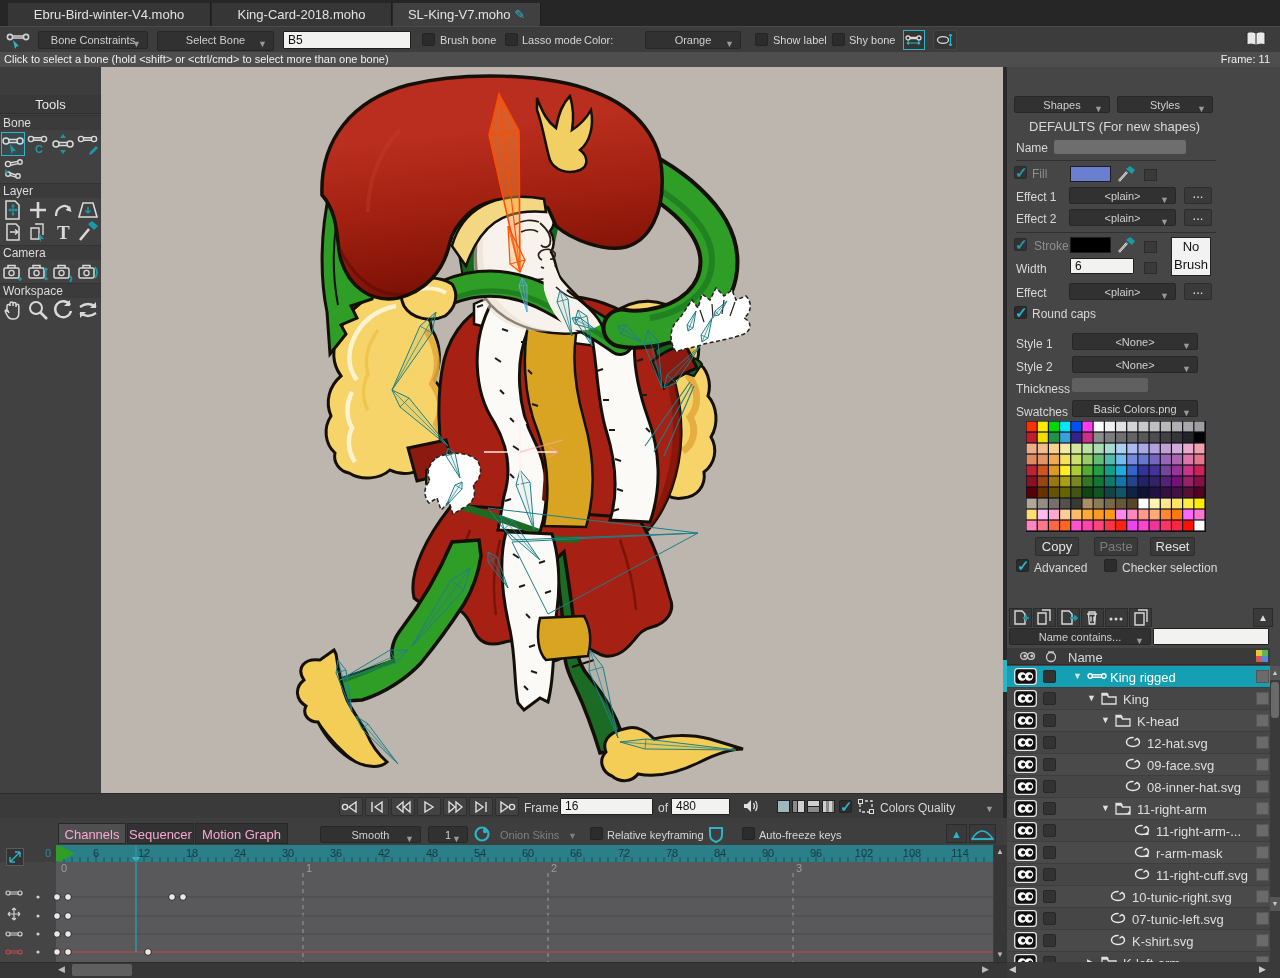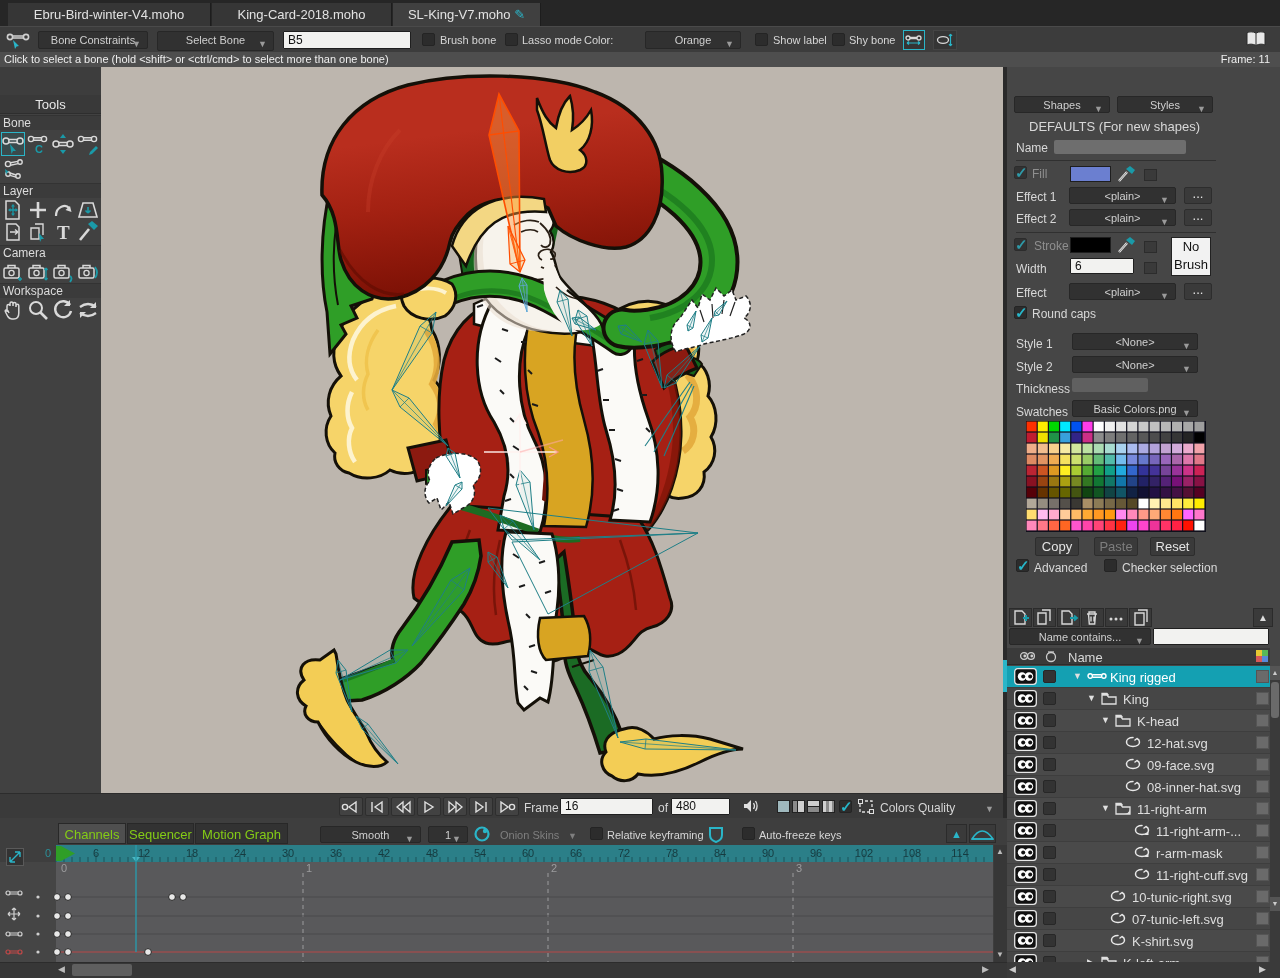--- a/index.html
+++ b/index.html
@@ -37,21 +37,21 @@
   
   #divider{left:1003px;top:67px;width:4px;height:911px;background:#2a2a2a;}
   #rpanel{left:1007px;top:67px;width:273px;height:911px;background:#464646;}
   .rlbl{position:absolute;color:#d8d8d8;font-size:12px;white-space:nowrap;}
   .rlbl.dim{color:#8f8f8f;}
   .hline{position:absolute;left:9px;width:200px;height:1px;background:#303030;}
   .sbtn{position:absolute;background:#3a3a3a;border:1px solid #2d2d2d;color:#e4e4e4;font-size:13px;
       text-align:center;border-radius:2px;}
   
   #timeline{left:0;top:818px;width:1007px;height:160px;background:#3e3e3e;}
-  .ttab{position:absolute;top:5px;height:21px;background:#323232;color:#84cc16;font-size:13px;
+  .ttab{position:absolute;top:5px;height:21px;background:#323232;color:#f9a8d4;font-size:13px;
       line-height:21px;text-align:center;border:1px solid #282828;}
   .ttab.active{background:#4f4f4f;}
 </style>
 </head>
 <body>
 
 <div class="abs" id="tabbar">
   <div class="tab" style="left:8px;width:203px;">Ebru-Bird-winter-V4.moho</div>
   <div class="tab" style="left:212px;width:180px;">King-Card-2018.moho</div>
   <div class="tab active" style="left:393px;width:148px;">SL-King-V7.moho <span style="color:#2ab5c8">✎</span></div>

